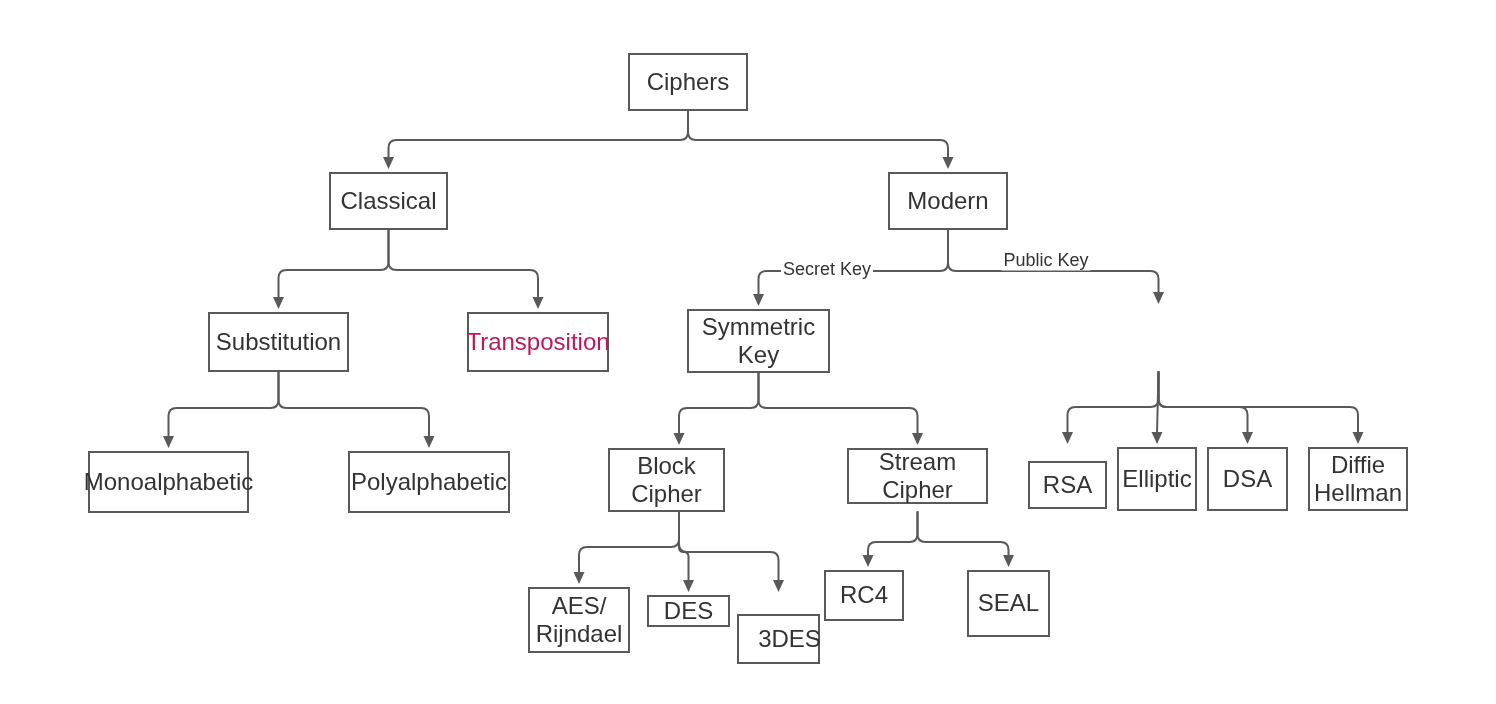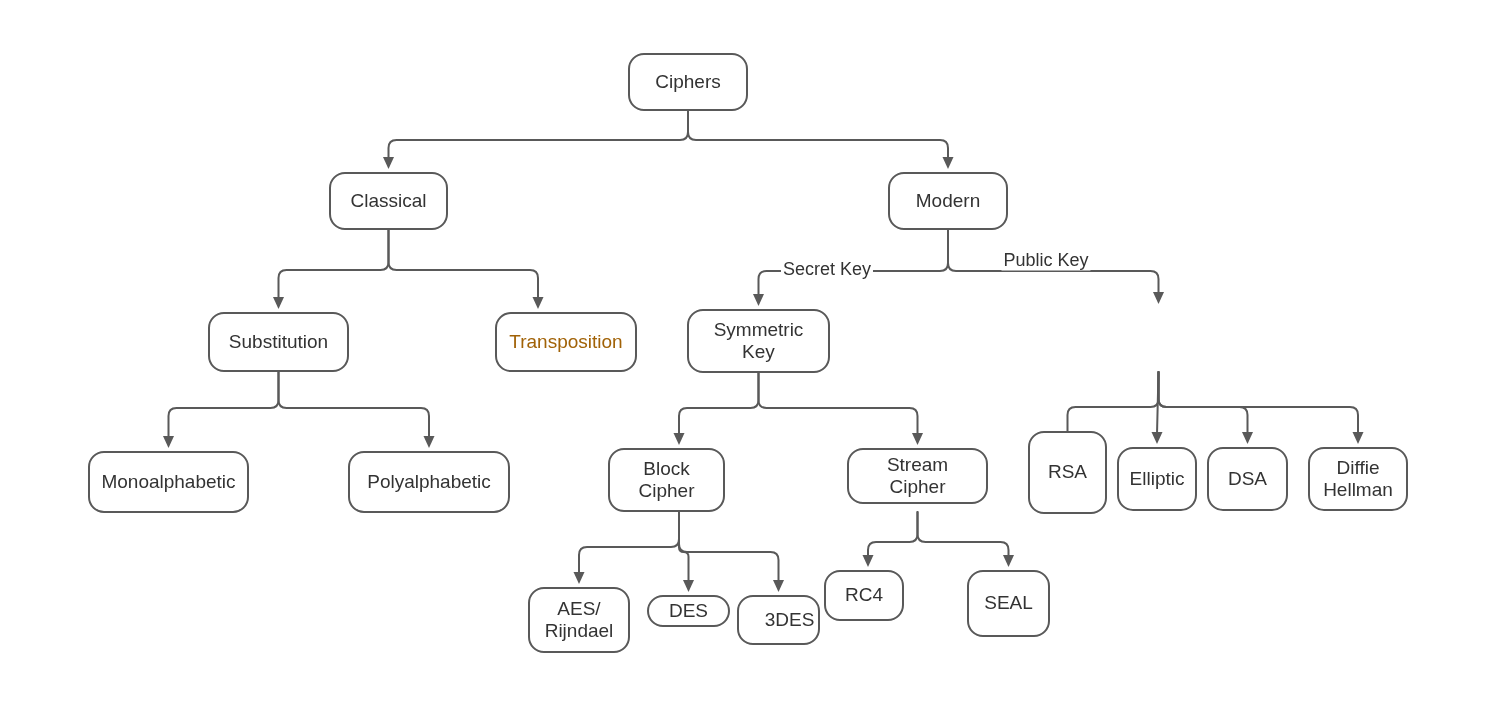--- a/index.html
+++ b/index.html
@@ -19,27 +19,27 @@
     position: absolute;
     left: 0;
     top: 0;
     width: 1496px;
     height: 704px;
   }
   .node {
     position: absolute;
     box-sizing: border-box;
     border: 2.5px solid;
-    border-radius: 16px;
+    border-radius: 0;
     background: #ffffff;
     display: flex;
     align-items: center;
     justify-content: center;
     text-align: center;
-    font-size: 19px;
+    font-size: 24px;
     line-height: 1.18;
   }
   .node span {
     white-space: pre-line;
     display: block;
     padding: 0 4px;
   }
   .edge-label {
     position: absolute;
     transform: translate(-50%, -50%);
@@ -100,21 +100,21 @@
     </div>
     <div class="node" style="left: 329px; top: 172px; width: 119px; height: 58px; border-color: rgb(89, 89, 89); color: rgb(51, 51, 51);">
       <span>Classical</span>
     </div>
     <div class="node" style="left: 888px; top: 172px; width: 120px; height: 58px; border-color: rgb(89, 89, 89); color: rgb(51, 51, 51);">
       <span>Modern</span>
     </div>
     <div class="node" style="left: 208px; top: 312px; width: 141px; height: 60px; border-color: rgb(89, 89, 89); color: rgb(51, 51, 51);">
       <span>Substitution</span>
     </div>
-    <div class="node" style="left: 467px; top: 312px; width: 142px; height: 60px; border-color: rgb(89, 89, 89); color: #a16207; margin-left: 28px;">
+    <div class="node" style="left: 467px; top: 312px; width: 142px; height: 60px; border-color: rgb(89, 89, 89); color: #be185d;">
       <span>Transposition</span>
     </div>
     <div class="node" style="left: 88px; top: 451px; width: 161px; height: 62px; border-color: rgb(89, 89, 89); color: rgb(51, 51, 51);">
       <span>Monoalphabetic</span>
     </div>
     <div class="node" style="left: 348px; top: 451px; width: 162px; height: 62px; border-color: rgb(89, 89, 89); color: rgb(51, 51, 51);">
       <span>Polyalphabetic</span>
     </div>
     <div class="node" style="left: 687px; top: 309px; width: 143px; height: 64px; border-color: rgb(89, 89, 89); color: rgb(51, 51, 51); align-items: center;">
       <span>Symmetric
@@ -127,30 +127,30 @@
       <span>Stream
 Cipher</span>
     </div>
     <div class="node" style="left: 528px; top: 587px; width: 102px; height: 66px; border-color: rgb(89, 89, 89); color: rgb(51, 51, 51);">
       <span>AES/
 Rijndael</span>
     </div>
     <div class="node" style="left: 647px; top: 595px; width: 83px; height: 32px; border-color: rgb(89, 89, 89); color: rgb(51, 51, 51);">
       <span>DES</span>
     </div>
-    <div class="node" style="left: 737px; top: 595px; width: 83px; height: 50px; border-color: rgb(89, 89, 89); color: rgb(51, 51, 51); padding-left: 22px;">
+    <div class="node" style="left: 737px; top: 614px; width: 83px; height: 50px; border-color: rgb(89, 89, 89); color: rgb(51, 51, 51); padding-left: 22px;">
       <span>3DES</span>
     </div>
     <div class="node" style="left: 824px; top: 570px; width: 80px; height: 51px; border-color: rgb(89, 89, 89); color: rgb(51, 51, 51);">
       <span>RC4</span>
     </div>
     <div class="node" style="left: 967px; top: 570px; width: 83px; height: 67px; border-color: rgb(89, 89, 89); color: rgb(51, 51, 51);">
       <span>SEAL</span>
     </div>
-    <div class="node" style="left: 1028px; top: 431px; width: 79px; height: 83px; border-color: rgb(89, 89, 89); color: rgb(51, 51, 51);">
+    <div class="node" style="left: 1028px; top: 461px; width: 79px; height: 48px; border-color: rgb(89, 89, 89); color: rgb(51, 51, 51);">
       <span>RSA</span>
     </div>
     <div class="node" style="left: 1117px; top: 447px; width: 80px; height: 64px; border-color: rgb(89, 89, 89); color: rgb(51, 51, 51);">
       <span>Elliptic</span>
     </div>
     <div class="node" style="left: 1207px; top: 447px; width: 81px; height: 64px; border-color: rgb(89, 89, 89); color: rgb(51, 51, 51); align-items: center;">
       <span>DSA</span>
     </div>
     <div class="node" style="left: 1308px; top: 447px; width: 100px; height: 64px; border-color: rgb(89, 89, 89); color: rgb(51, 51, 51);">
       <span>Diffie

